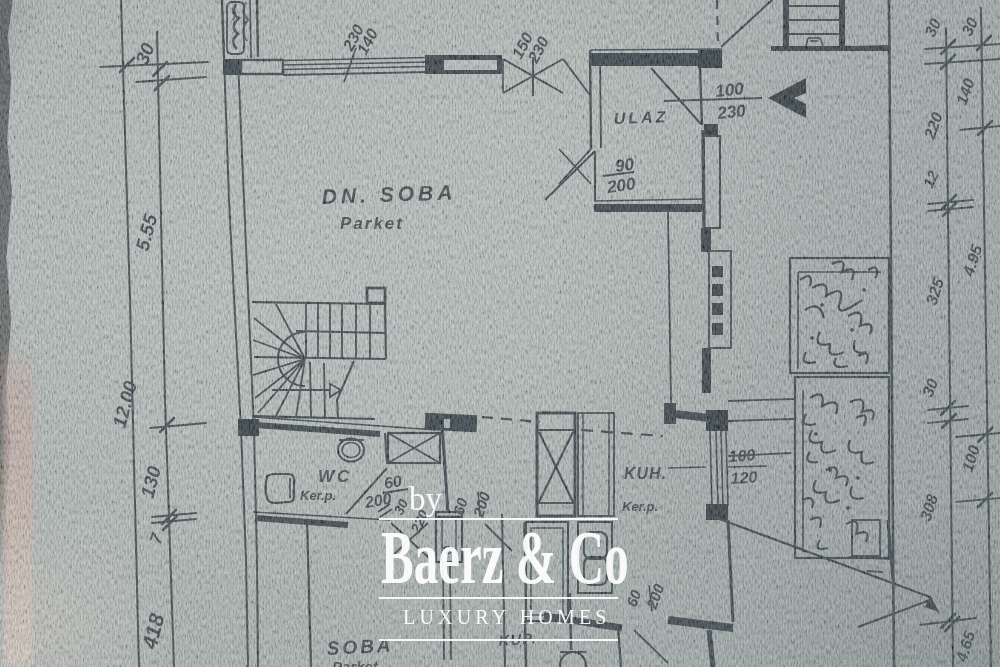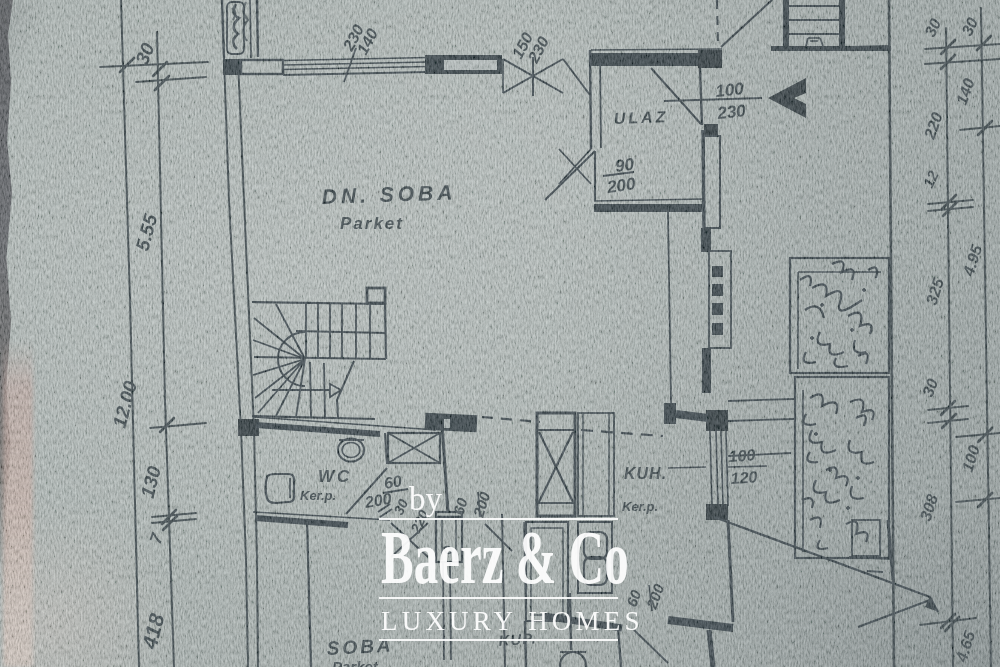--- a/index.html
+++ b/index.html
@@ -425,16 +425,16 @@
   </svg>
 
   <div class="wm" style="left:409px;top:481px;font-size:33px;">by</div>
 
   <div class="wm" style="left:379px;top:518px;width:239px;height:2px;background:rgba(255,255,255,0.9);"></div>
 
   <div class="wm" style="left:381px;top:514px;font-size:76px;font-weight:bold;white-space:nowrap;transform:scaleX(0.645);transform-origin:0 0;">Baerz &amp; Co</div>
 
   <div class="wm" style="left:379px;top:597px;width:239px;height:2px;background:rgba(255,255,255,0.9);"></div>
 
-  <div class="wm" style="left:381px;top:606px;font-size:27px;letter-spacing:4.2px;white-space:nowrap;">LUXURY&nbsp;HOMES</div>
+  <div class="wm" style="left:403px;top:606px;font-size:20px;letter-spacing:4.2px;white-space:nowrap;">LUXURY&nbsp;HOMES</div>
 
   <div class="wm" style="left:379px;top:639px;width:239px;height:2px;background:rgba(255,255,255,0.9);"></div>
 </div>
 
 </body></html>

